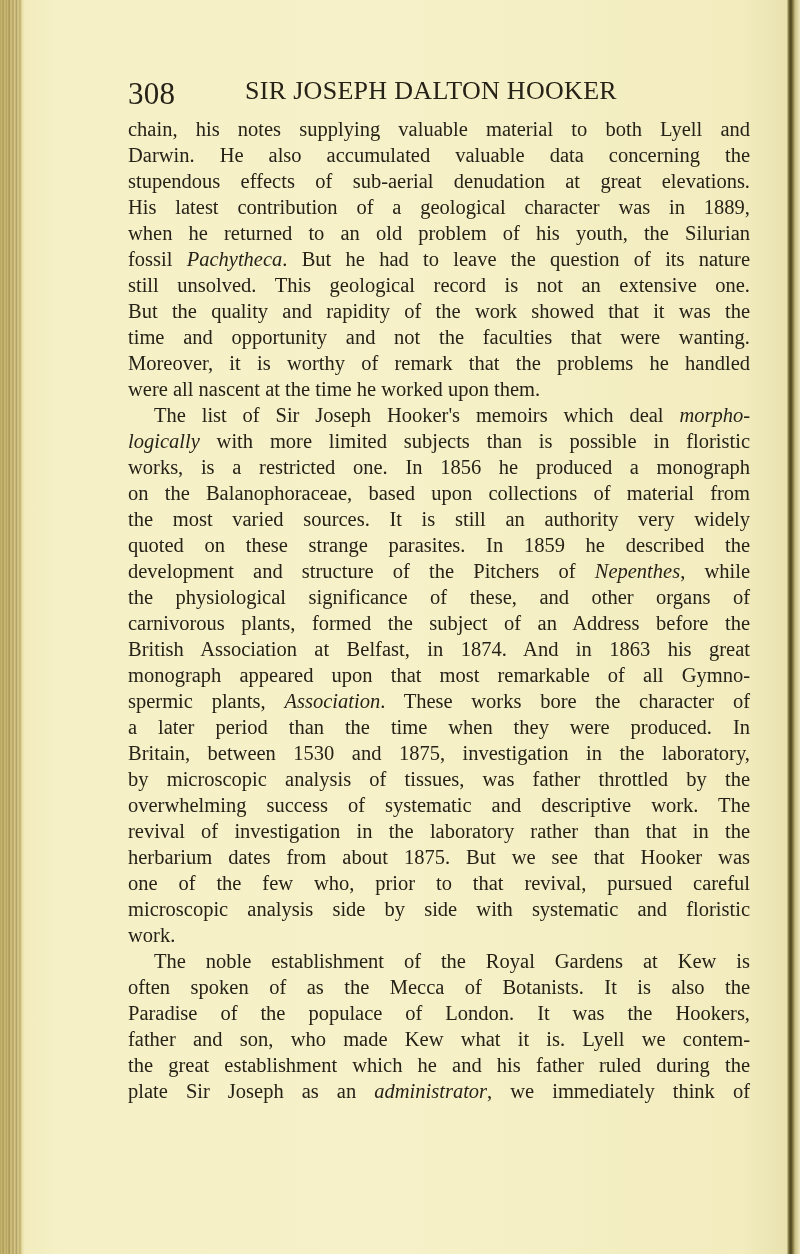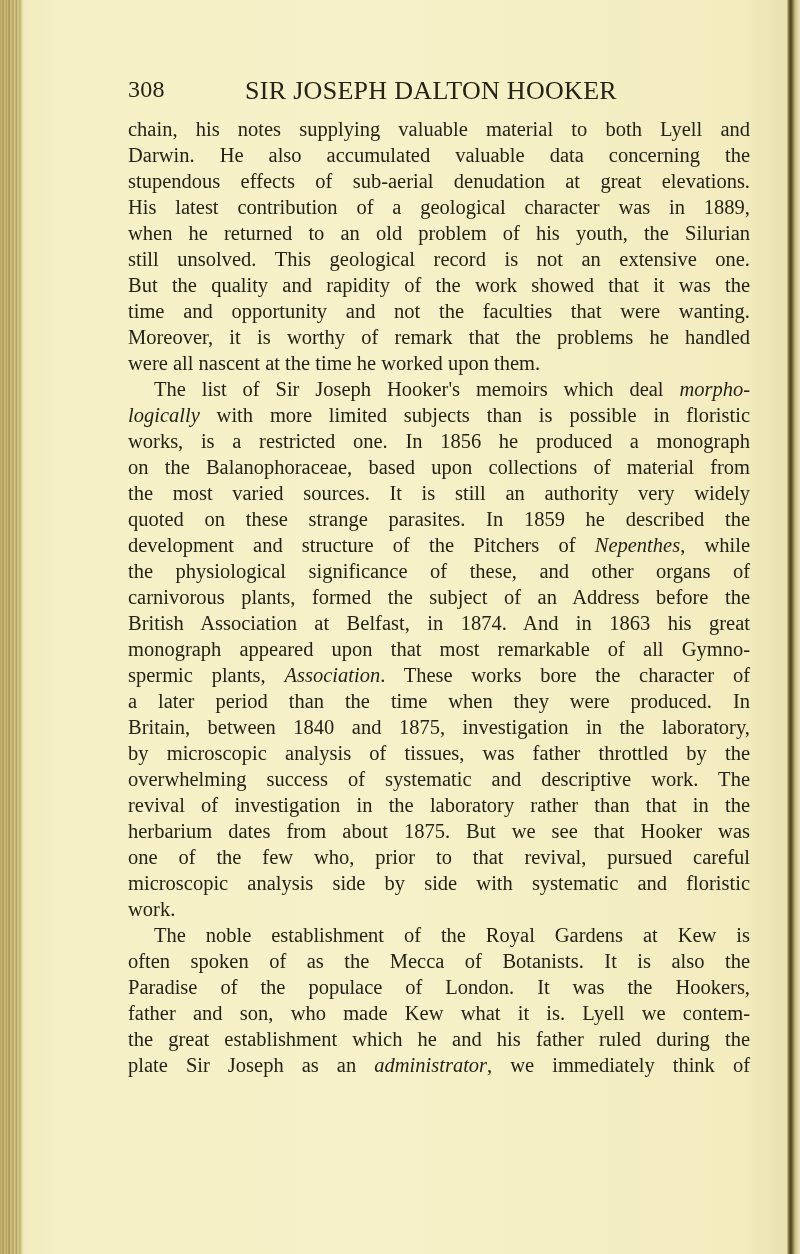--- a/index.html
+++ b/index.html
@@ -21,21 +21,21 @@
       #a9975a 16px, #d9cc90 18px, #bfae6a 20px, #e8dea6 22px, #f0e8b8 24px);
   }
   .edge-right {
     position: absolute; left: 787px; top: 0; width: 13px; height: 1254px;
     background: linear-gradient(90deg, #d9d09b 0px, #6f6433 2px, #4e4520 4px, #8a7d45 6px, #c8bd85 8px, #efe8bc 13px);
   }
   .header {
     position: absolute; left: 128px; top: 76px; width: 625px; height: 30px;
     font-size: 26px; letter-spacing: 0.3px;
   }
-  .header .num { position: absolute; left: 0; top: 0; font-size: 24px; }
+  .header .num { position: absolute; left: 0; top: 0; font-size: 31px; }
   .header .title { position: absolute; left: 117px; top: 0; white-space: nowrap; }
   .body-text {
     position: absolute; left: 128px; top: 116px; width: 622px;
     font-size: 20.5px; line-height: 26px;
   }
   .line {
     display: block; height: 26px; white-space: nowrap;
     text-align: justify; text-align-last: justify;
   }
   .line.last { text-align-last: left; }
@@ -53,39 +53,40 @@
     <span class="num">308</span>
     <span class="title">SIR JOSEPH DALTON HOOKER</span>
   </div>
 
   <div class="body-text" id="body-text">
       <span class="line"><span>chain, his notes supplying valuable material to both Lyell and</span></span>
       <span class="line"><span>Darwin.  He also accumulated valuable data concerning the</span></span>
       <span class="line"><span>stupendous effects of sub-aerial denudation at great elevations.</span></span>
       <span class="line"><span>His latest contribution of a geological character was in 1889,</span></span>
       <span class="line"><span>when he returned to an old problem of his youth, the Silurian</span></span>
+      <span class="line"><span>fossil </span><span class="it">Pachytheca</span><span>.  But he had to leave the question of its nature</span></span>
       <span class="line"><span>still unsolved.  This geological record is not an extensive one.</span></span>
       <span class="line"><span>But the quality and rapidity of the work showed that it was the</span></span>
       <span class="line"><span>time and opportunity and not the faculties that were wanting.</span></span>
       <span class="line"><span>Moreover, it is worthy of remark that the problems he handled</span></span>
       <span class="line last"><span>were all nascent at the time he worked upon them.</span></span>
       <span class="line indent"><span>The list of Sir Joseph Hooker's memoirs which deal </span><span class="it">morpho-</span></span>
       <span class="line"><span class="it">logically</span><span> with more limited subjects than is possible in floristic</span></span>
       <span class="line"><span>works, is a restricted one.  In 1856 he produced a monograph</span></span>
       <span class="line"><span>on the Balanophoraceae, based upon collections of material from</span></span>
       <span class="line"><span>the most varied sources.  It is still an authority very widely</span></span>
       <span class="line"><span>quoted on these strange parasites.  In 1859 he described the</span></span>
       <span class="line"><span>development and structure of the Pitchers of </span><span class="it">Nepenthes</span><span>, while</span></span>
       <span class="line"><span>the physiological significance of these, and other organs of</span></span>
       <span class="line"><span>carnivorous plants, formed the subject of an Address before the</span></span>
       <span class="line"><span>British Association at Belfast, in 1874.  And in 1863 his great</span></span>
       <span class="line"><span>monograph appeared upon that most remarkable of all Gymno-</span></span>
       <span class="line"><span>spermic plants, </span><span class="it">Association</span><span>.  These works bore the character of</span></span>
       <span class="line"><span>a later period than the time when they were produced.  In</span></span>
-      <span class="line"><span>Britain, between 1840 and 1875, investigation in the laboratory,</span></span>
+      <span class="line"><span>Britain, between 1530 and 1875, investigation in the laboratory,</span></span>
       <span class="line"><span>by microscopic analysis of tissues, was father throttled by the</span></span>
       <span class="line"><span>overwhelming success of systematic and descriptive work.  The</span></span>
       <span class="line"><span>revival of investigation in the laboratory rather than that in the</span></span>
       <span class="line"><span>herbarium dates from about 1875.  But we see that Hooker was</span></span>
       <span class="line"><span>one of the few who, prior to that revival, pursued careful</span></span>
       <span class="line"><span>microscopic analysis side by side with systematic and floristic</span></span>
       <span class="line last"><span>work.</span></span>
       <span class="line indent"><span>The noble establishment of the Royal Gardens at Kew is</span></span>
       <span class="line"><span>often spoken of as the Mecca of Botanists.  It is also the</span></span>
       <span class="line"><span>Paradise of the populace of London.  It was the Hookers,</span></span>

